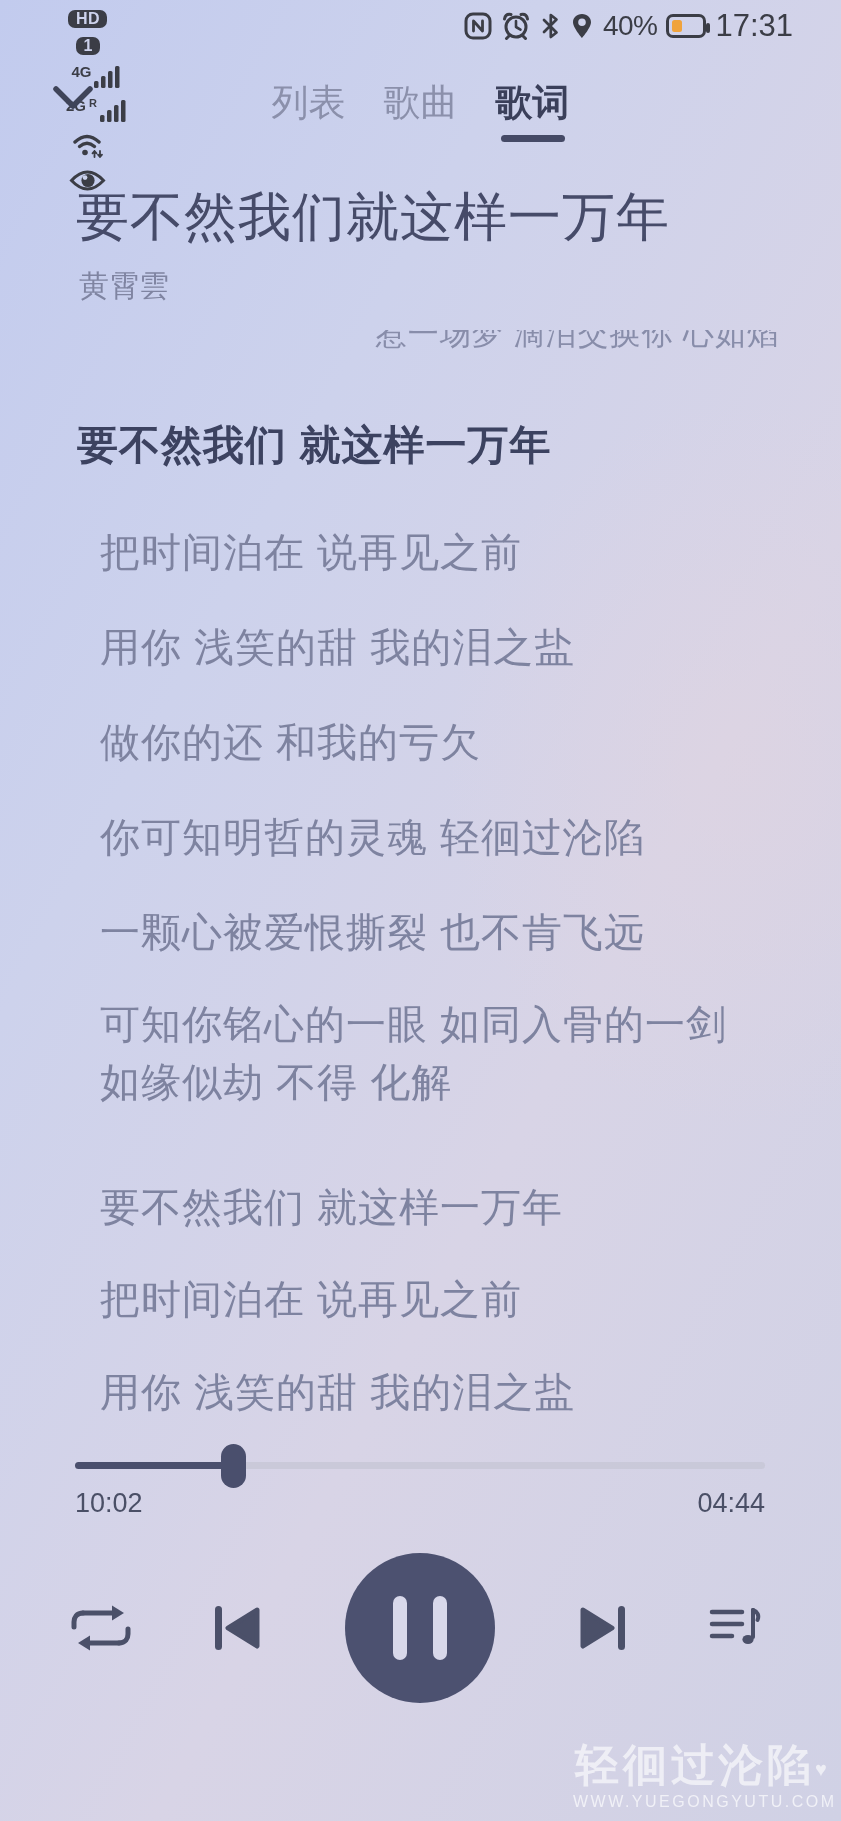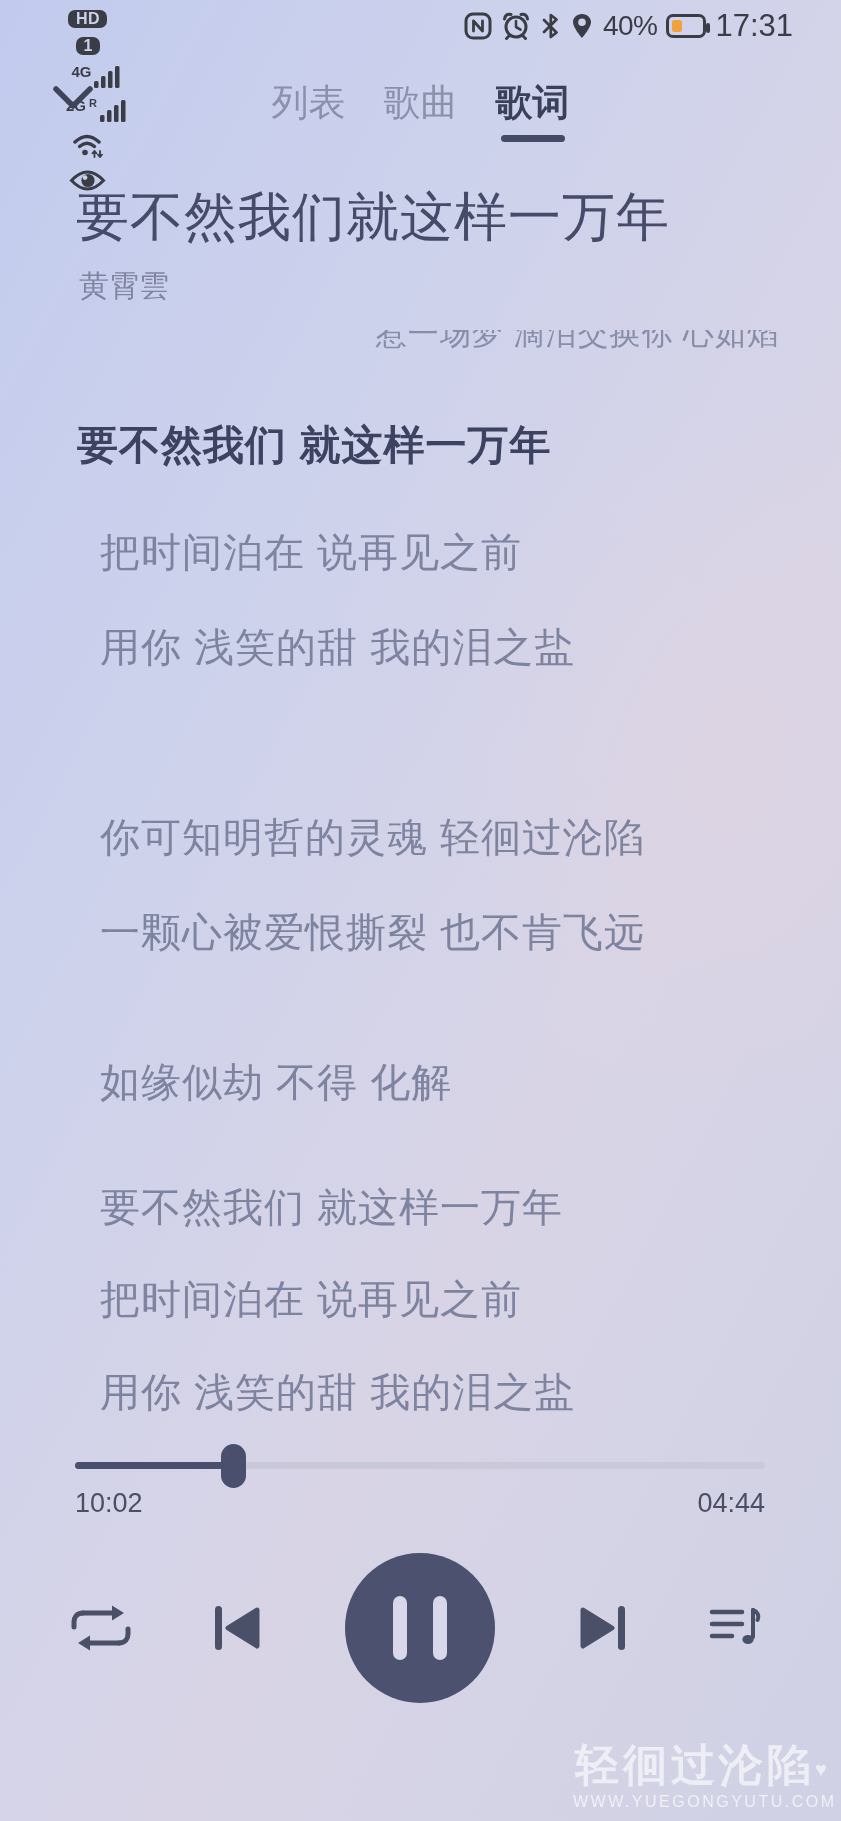--- a/index.html
+++ b/index.html
@@ -171,22 +171,24 @@
   <div class="abs song-title">要不然我们就这样一万年</div>
   <div class="abs song-artist">黄霄雲</div>
 
   <div class="abs lyric-clip">
     <span>惹一场梦 滴泪交换你 心如焰</span>
   </div>
   <div class="abs lyric-active">要不然我们 就这样一万年</div>
 
   <div class="abs lyric-line" style="top:525px">把时间泊在 说再见之前</div>
   <div class="abs lyric-line" style="top:620px">用你 浅笑的甜 我的泪之盐</div>
+  <div class="abs lyric-line" style="top:715px">做你的还 和我的亏欠</div>
   <div class="abs lyric-line" style="top:905px">一颗心被爱恨撕裂 也不肯飞远</div>
   <div class="abs lyric-line" style="top:810px">你可知明哲的灵魂 轻徊过沦陷</div>
+  <div class="abs lyric-line" style="top:997px">可知你铭心的一眼 如同入骨的一剑</div>
   <div class="abs lyric-line" style="top:1055px">如缘似劫 不得 化解</div>
   <div class="abs lyric-line" style="top:1180px">要不然我们 就这样一万年</div>
   <div class="abs lyric-line" style="top:1272px">把时间泊在 说再见之前</div>
   <div class="abs lyric-line" style="top:1365px">用你 浅笑的甜 我的泪之盐</div>
 
   <div class="abs progress-track">
     <div class="progress-fill" style="width: 23%;">
       <div class="progress-thumb"></div>
     </div>
   </div>

